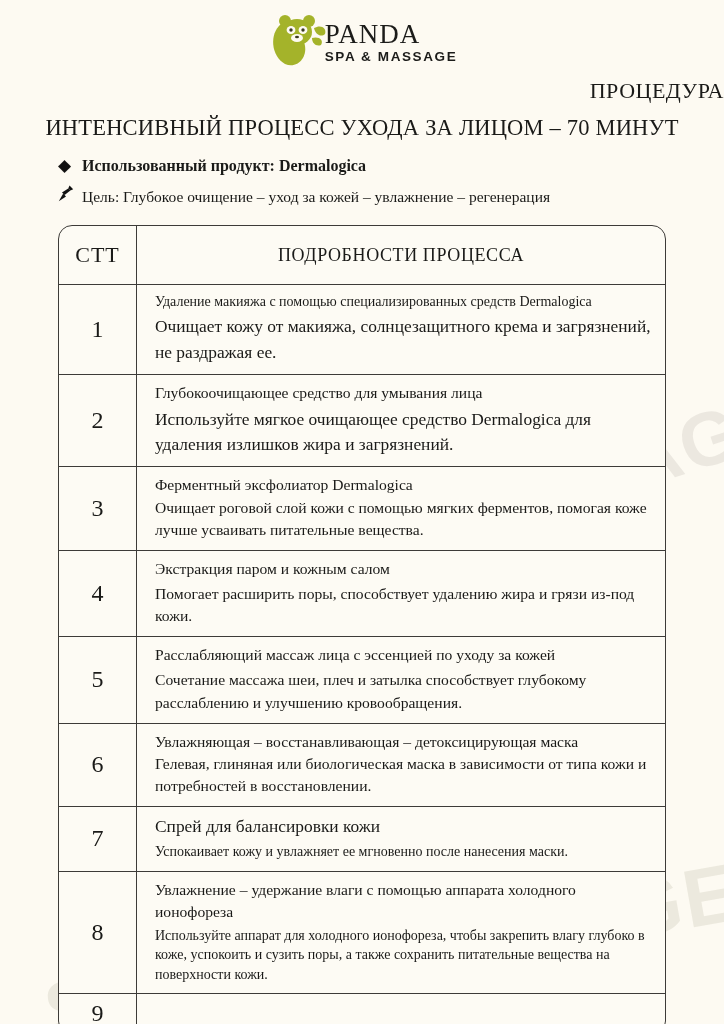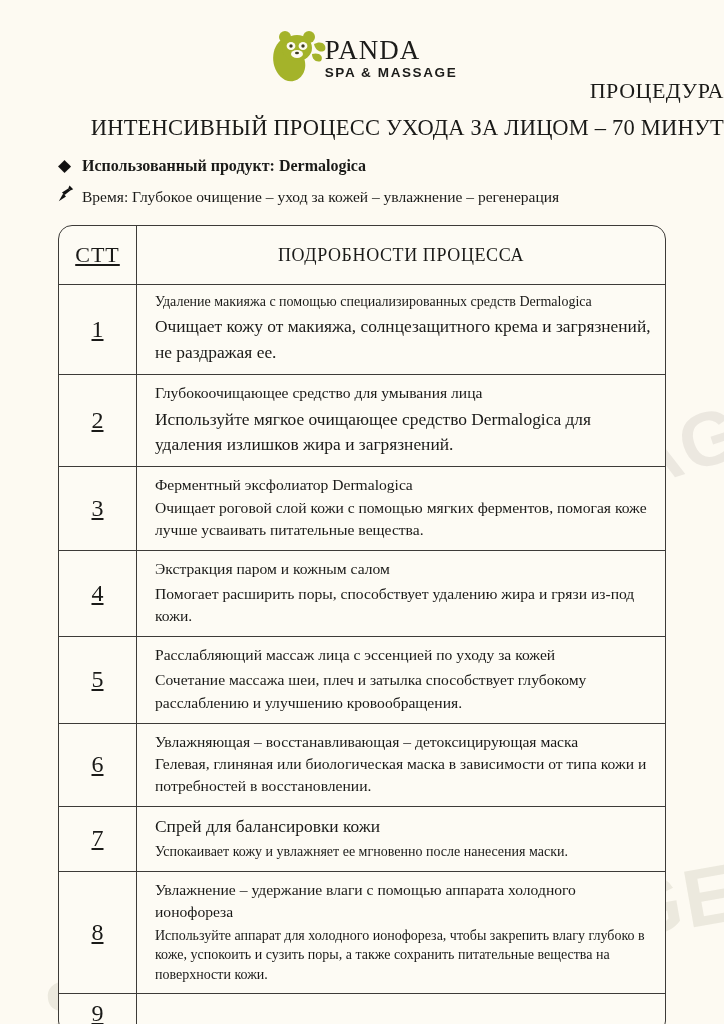--- a/index.html
+++ b/index.html
@@ -51,21 +51,21 @@
   .wm-blob.b1 { left: 210px; top: 300px; width: 220px; height: 200px; }
   .wm-blob.b2 { left: 80px;  top: 580px; width: 170px; height: 180px; }
   .wm-blob.b3 { left: 300px; top: 930px; width: 260px; height: 120px; }
 
   .page { position: relative; z-index: 2; padding: 0; }
 
   
   .logo-block {
     display: flex;
     justify-content: center;
-    align-items: flex-start;
+    align-items: flex-end;
     padding-top: 30px;
     height: 70px;
   }
   .logo {
     position: relative;
     display: flex;
     align-items: center;
     height: 56px;
   }
   .logo-mark { position: relative; width: 62px; height: 56px; }
@@ -88,21 +88,21 @@
   }
 
   
   .doc-title {
     text-align: right;
     font-size: 22px;
     letter-spacing: 0.5px;
     margin-top: 8px;
   }
   .doc-subtitle {
-    text-align: right;
+    text-align: center;
     font-size: 22.5px;
     letter-spacing: 0.2px;
     margin-top: 11px;
   }
 
   
   .meta {
     margin-top: 16px;
     padding-left: 58px;
   }
@@ -146,21 +146,20 @@
     background: transparent;
   }
   table.proc tr:first-child th { border-top: none; }
   td.num, th.num {
     width: 78px;
     border-right: 1.2px solid #3d3b38;
     text-align: center;
     font-size: 24px;
     font-weight: normal;
     padding: 4px 2px;
-    text-decoration: underline;
   }
   th.num { font-size: 22px; letter-spacing: 1px; padding: 16px 2px; }
   th.head {
     text-align: center;
     font-size: 18px;
     letter-spacing: 0.6px;
     font-weight: normal;
     padding: 16px 10px;
   }
   td.detail { padding: 7px 14px 9px 18px; }
@@ -241,21 +240,21 @@
 
 
     <div class="meta-row m3">
       <span class="meta-icon">
         <svg width="17" height="18" viewBox="0 0 17 18">
           <path d="M11.5 1.6 L15.2 5.3 L12.4 6.6 L10.2 4.4 Z" fill="#111"></path>
           <path d="M10.2 4.4 L12.4 6.6 L6.6 11.0 L4.0 8.4 Z" fill="#111"></path>
           <path d="M5.2 9.6 L0.8 17.2 L8.0 12.4 Z" fill="#111"></path>
         </svg>
       </span>
-      <span class="meta-text small">Время: Глубокое очищение – уход за кожей – увлажнение – регенерация</span>
+      <span class="meta-text small">Цель: Глубокое очищение – уход за кожей – увлажнение – регенерация</span>
     </div>
   </div>
 
   <div class="table-wrap">
     <table class="proc">
       <tbody>
           <tr>
         <th class="num">CTT</th>
         <th class="head">ПОДРОБНОСТИ ПРОЦЕССА</th>
       </tr>

